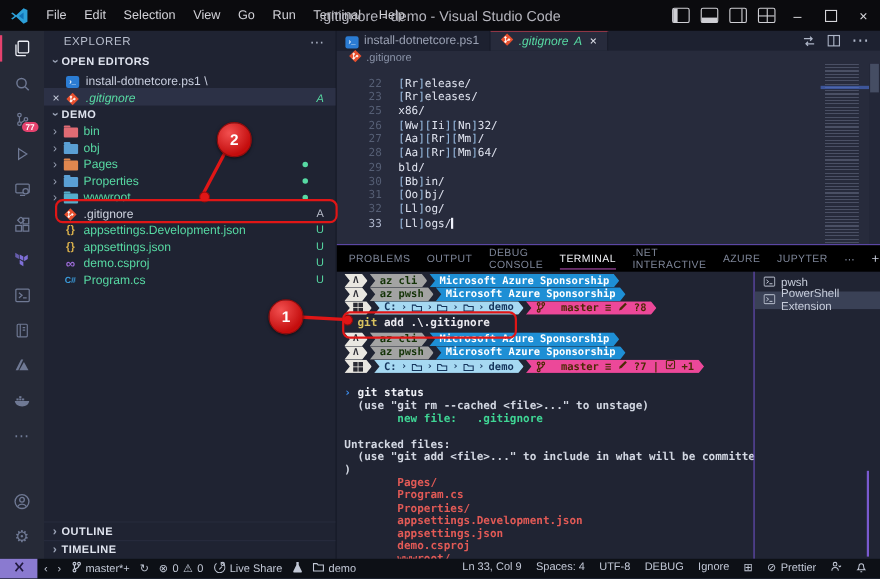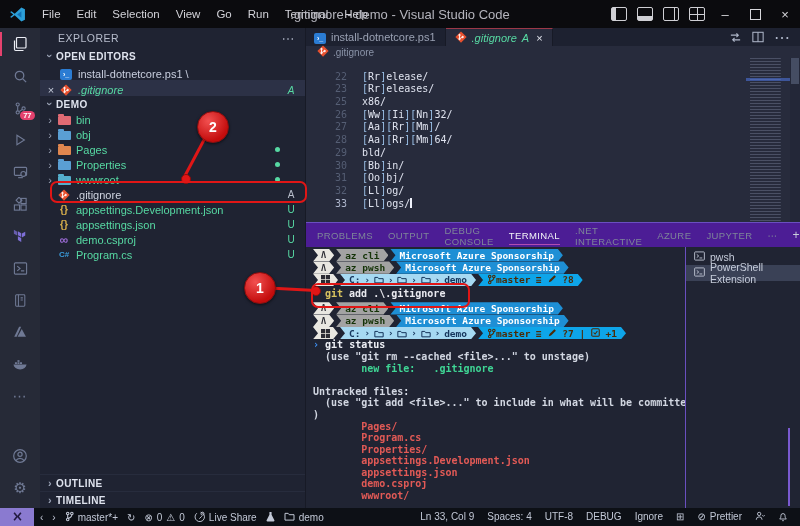--- a/index.html
+++ b/index.html
@@ -79,39 +79,39 @@
   .br{color:#9cc1e8}
   .cursor{display:inline-block;width:1.3px;height:10px;background:#eef1fa;vertical-align:-1.5px}
   #minimap{position:absolute;top:30px;right:10px;width:44px;height:164px;background:
     repeating-linear-gradient(to bottom,rgba(165,175,205,.28) 0 1px,transparent 1px 3px);
     background-size:70% 100%;background-repeat:no-repeat;background-position:4px 0}
   #minimap .mm-line{position:absolute;left:0;right:0;top:20px;height:2.5px;background:rgba(80,120,230,.55)}
   #scrollbar{position:absolute;top:30px;right:0;width:10px;height:164px;background:#232738}
   #scroll-thumb{position:absolute;top:0;left:1px;right:1px;height:26px;background:#454d63}
   
   #panel{position:absolute;left:0;right:0;top:194px;bottom:0;background:#202433;border-top:1px solid #6a4fc0}
-  #panel-tabs{position:absolute;top:0;left:0;right:0;height:24px;display:flex;align-items:center;padding-left:12px;background:#4c1d95}
+  #panel-tabs{position:absolute;top:0;left:0;right:0;height:24px;display:flex;align-items:center;padding-left:12px;background:#000000}
   .ptab{font-size:9.5px;letter-spacing:.4px;color:#7e8699;margin-right:15px;padding:5px 0 3px;border-bottom:1.5px solid transparent}
   .ptab.active{color:#f2f3f7;border-bottom-color:#b04db0}
   #panel-actions{margin-left:auto;display:flex;align-items:center;gap:9px;padding-right:10px;color:#c9cedb;font-size:12px}
   #terminal{position:absolute;left:0;top:24px;right:114px;bottom:0;padding:2px 0 0 8px;overflow:hidden;
             font-family:"DejaVu Sans Mono",monospace;font-weight:bold;font-size:10px}
   .p-row{display:flex;height:12.4px;align-items:stretch}
   .seg{display:flex;align-items:center;padding:0 9px;margin-right:2px;font-size:9.5px;white-space:pre;
        clip-path:polygon(0 0,calc(100% - 5px) 0,100% 50%,calc(100% - 5px) 100%,0 100%,5px 50%)}
   .segicon{padding:0 8px;font-size:8.5px}
   .seg-white{background:#e9e7e1;color:#2b2b33}
   .seg-green{background:#a3a3a3;color:#143307}
   .seg-blue{background:#1e8fd5;color:#fff}
   .seg-path{background:#a6d9f2;color:#15355c;gap:3px}
-  .seg-orange{background:#0ea5e9;color:#4d2a05;gap:0}
+  .seg-orange{background:#ec4899;color:#4d2a05;gap:14px}
   .psep{font-size:9px;margin:0 1px}
   .t-cmd{height:14px;line-height:14px;margin:1px 0;padding-left:12px;white-space:pre}
   .t-yellow{color:#d9c35f}.t-rest{color:#e9e9ef}
-  #t-output{margin-top:0}
+  #t-output{margin-top:13px}
   .t-line{height:11.6px;line-height:11.6px;white-space:pre}
   .t-plain{color:#d2d7e2}.t-green{color:#3fd695}.t-red{color:#e25a56}
   .t-prompt{color:#3d8ef0}.t-bold{color:#eef0f6}
   #terminal-list{position:absolute;right:0;top:24px;width:114px;bottom:0;border-left:1px solid #6a4fc0;padding-top:2px}
   .tl-row{height:16px;display:flex;align-items:center;gap:5px;font-size:10.5px;color:#c6ccda;padding-left:8px}
   .tl-row.sel{background:#3a4156}
   #scroll-accent{position:absolute;right:10px;top:205px;width:2px;height:78px;background:#7a5ad0}
   
   #statusbar{position:absolute;left:0;right:0;bottom:0;height:18px;background:#0d1016;display:flex;align-items:center;font-size:10px;color:#c2c8d6;z-index:3}
   .sb-item{display:flex;align-items:center;gap:4px;margin-right:9px;white-space:nowrap}

